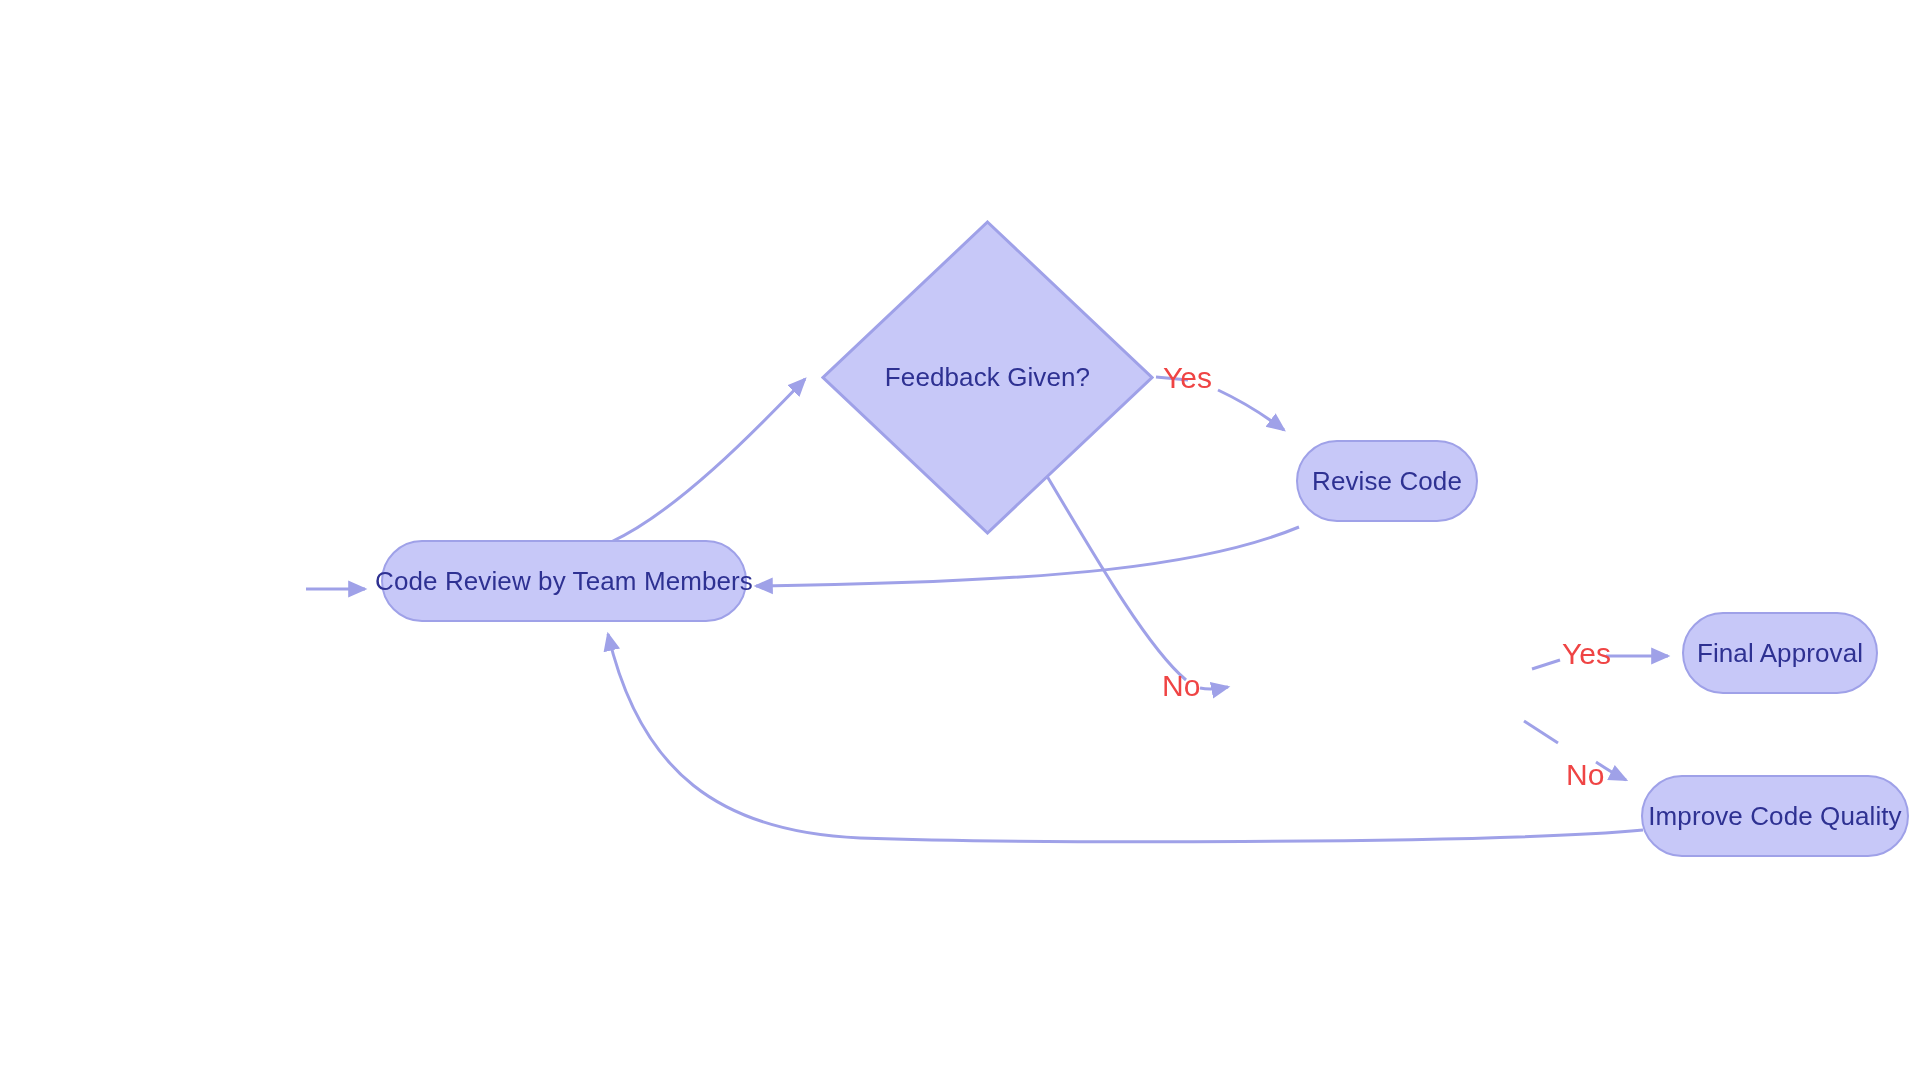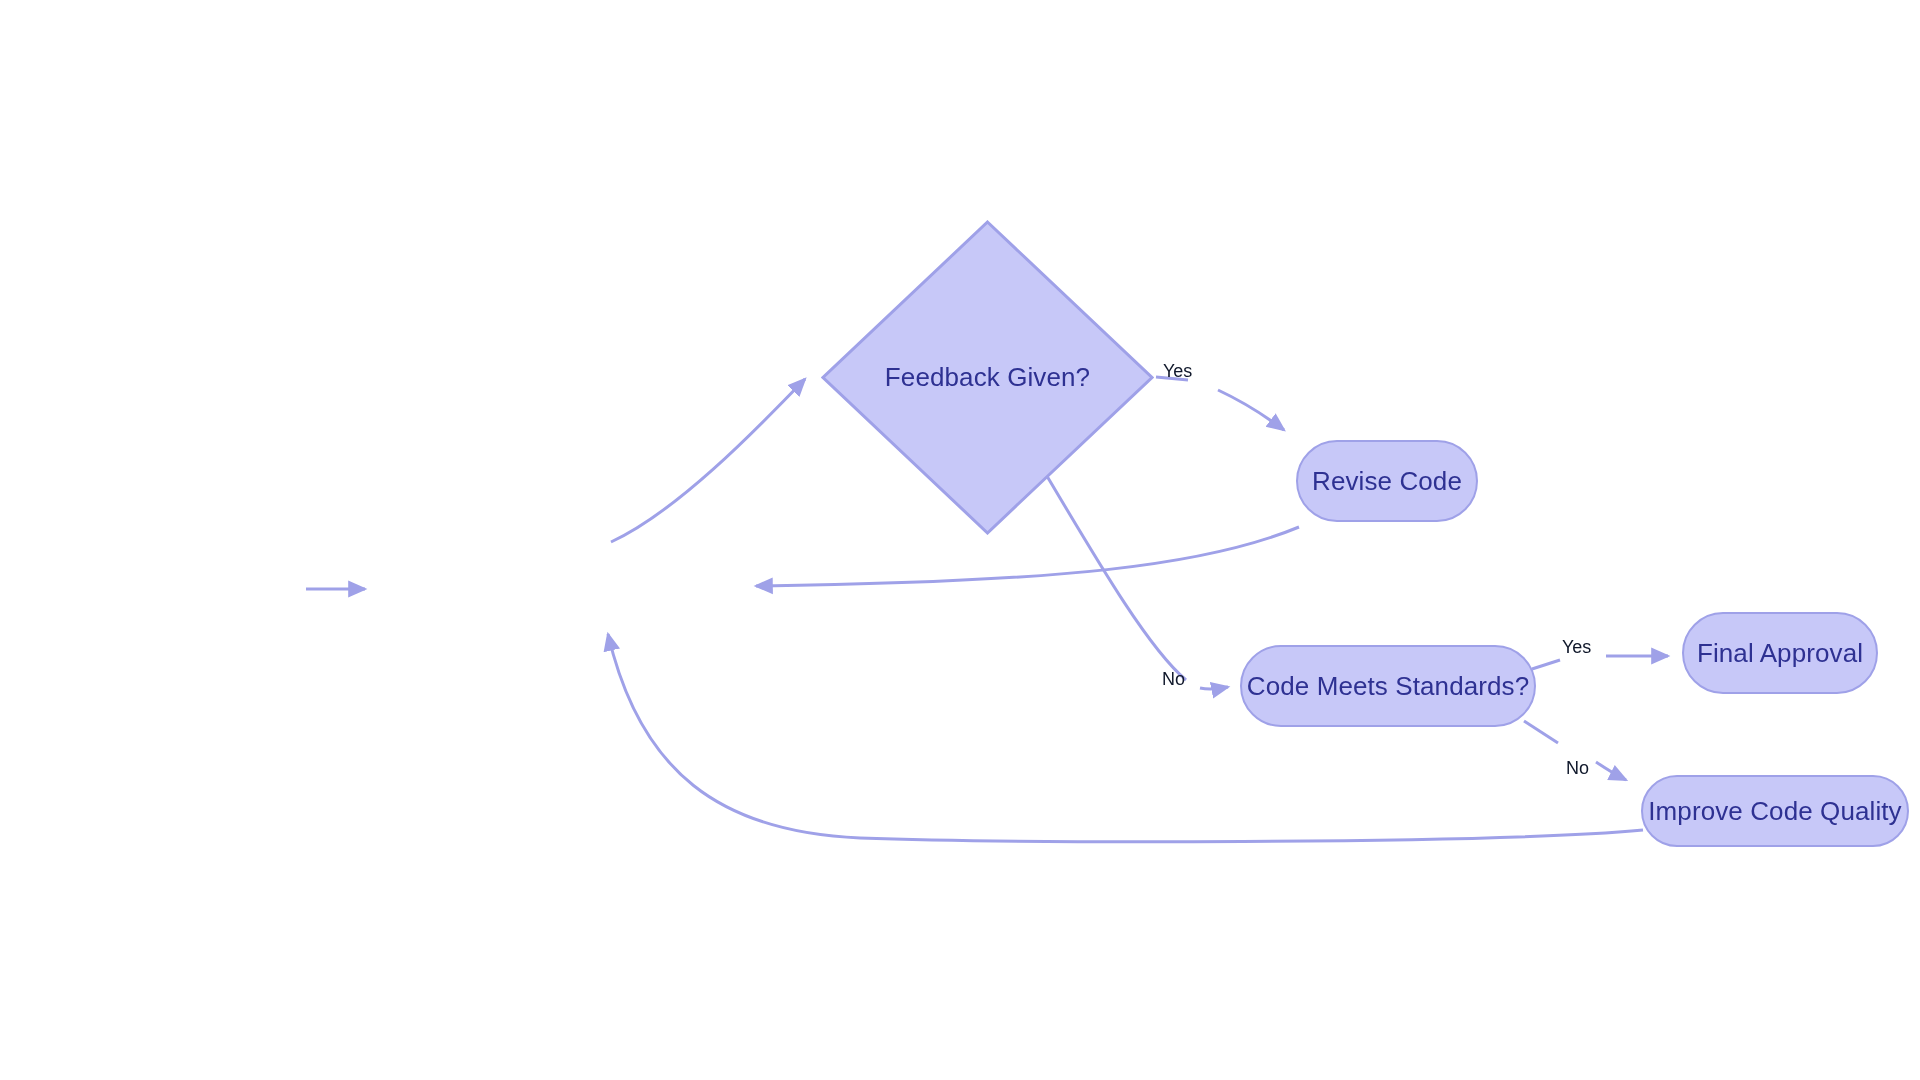--- a/index.html
+++ b/index.html
@@ -59,23 +59,23 @@
   }
   .diamond-label {
     position: relative;
     z-index: 2;
     color: #2e3192;
     font-size: 26px;
     font-family: "Liberation Sans", sans-serif;
   }
   .edge-label {
     position: absolute;
-    color: #0f172a;
+    color: #ef4444;
     font-family: "Liberation Sans", sans-serif;
-    font-size: 18px;
+    font-size: 30px;
     white-space: nowrap;
     background: transparent;
   }
 </style>
 </head>
 <body>
 
 <div id="canvas">
 
   <svg id="edge-layer" viewBox="0 0 1920 1080" xmlns="http://www.w3.org/2000/svg">
@@ -101,41 +101,41 @@
     <path d="M 1532 669 L 1560 660" fill="none" stroke="#9fa1e8" stroke-width="3"></path>
     <path d="M 1606 656 L 1668 656" fill="none" stroke="#9fa1e8" stroke-width="3" marker-end="url(#arrowhead)"></path>
 
     <path d="M 1524 721 L 1558 743" fill="none" stroke="#9fa1e8" stroke-width="3"></path>
     <path d="M 1596 762 C 1608 770 1618 776 1626 780" fill="none" stroke="#9fa1e8" stroke-width="3" marker-end="url(#arrowhead)"></path>
 
     <path d="M 1643 830 C 1480 845 1000 843 860 838 C 720 832 640 772 608 634" fill="none" stroke="#9fa1e8" stroke-width="3" marker-end="url(#arrowhead)"></path>
   </svg>
 
 
+  <div class="node rounded" id="node-review" style="left:381px; top:540px; width:366px; height:82px;">
+    <span>Code Review by Team Members</span>
+  </div>
 
   <div class="node diamond-wrap" id="node-feedback" style="left:821px; top:220px; width:333px; height:315px;">
     <svg class="diamond-shape" viewBox="0 0 333 315" preserveAspectRatio="none">
       <polygon points="166.5,2 331,157.5 166.5,313 2,157.5" fill="#c7c8f8" stroke="#9fa1e8" stroke-width="3"></polygon>
     </svg>
     <span class="diamond-label">Feedback Given?</span>
   </div>
 
   <div class="node rounded" id="node-revise" style="left:1296px; top:440px; width:182px; height:82px;">
     <span>Revise Code</span>
   </div>
 
-  <div class="node rounded" id="node-standards" style="left:1240px; top:645px; width:296px; height:82px;">
-    <span>Code Meets Standards?</span>
-  </div>
 
   <div class="node rounded" id="node-approval" style="left:1682px; top:612px; width:196px; height:82px;">
     <span>Final Approval</span>
   </div>
 
-  <div class="node rounded" id="node-improve" style="left:1641px; top:775px; width:268px; height:72px;">
+  <div class="node rounded" id="node-improve" style="left:1641px; top:775px; width:268px; height:82px;">
     <span>Improve Code Quality</span>
   </div>
 
   <div class="edge-label" style="left:1163px; top:361px;">Yes</div>
 
   <div class="edge-label" style="left:1162px; top:669px;">No</div>
 
   <div class="edge-label" style="left:1562px; top:637px;">Yes</div>
 
   <div class="edge-label" style="left:1566px; top:758px;">No</div>

